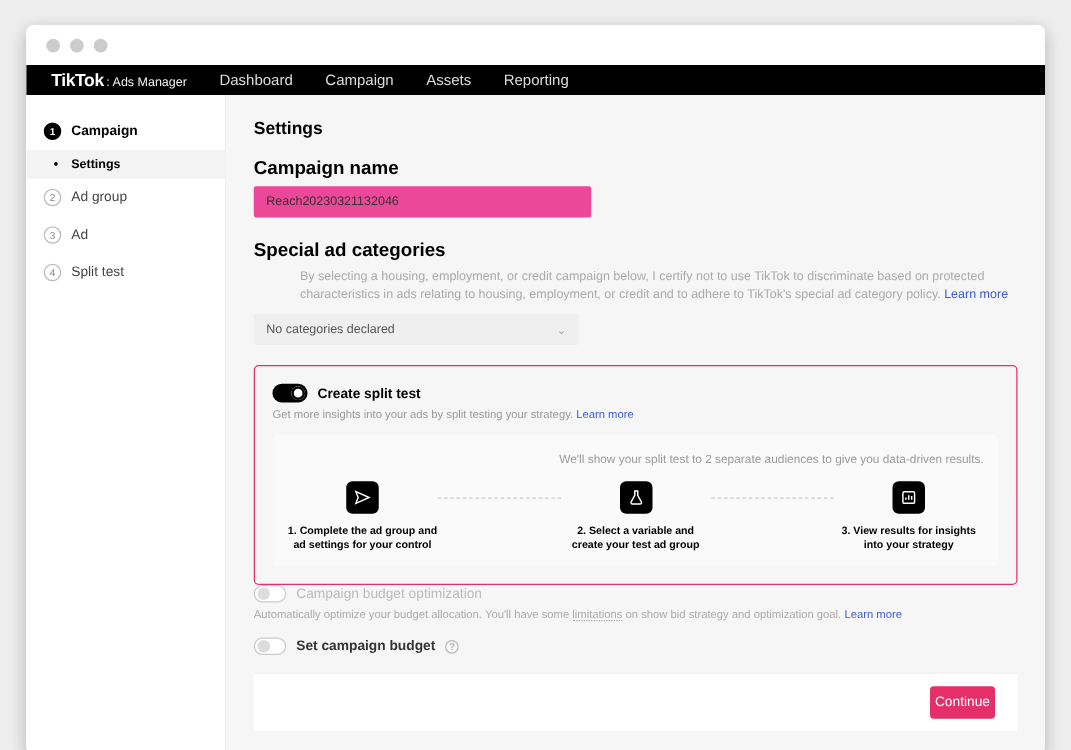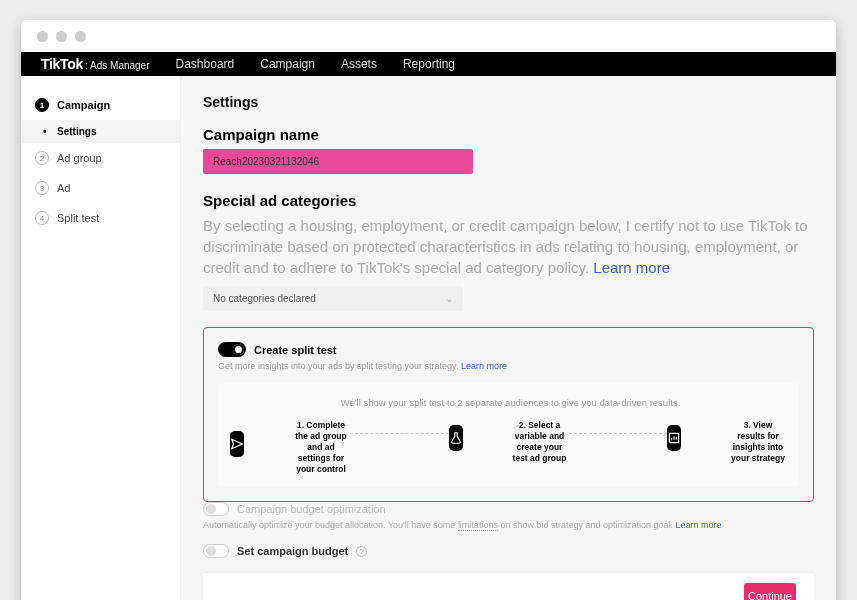--- a/index.html
+++ b/index.html
@@ -17,33 +17,33 @@
 .side-num { width: 14px; height: 14px; border-radius: 50%; border: 1px solid #bbb; display: flex; align-items: center; justify-content: center; font-size: 8px; color: #888; }
 .side-row.top .side-num { background: #000; border-color: #000; color: #fff; }
 .side-row.top { font-weight: 600; color: #000; }
 .side-sub { padding: 6px 14px 6px 36px; font-size: 10px; color: #aaa; }
 .side-sub.active { background: #f3f3f3; color: #000; font-weight: 600; position: relative; }
 .side-sub.active::before { content: "•"; position: absolute; left: 22px; color:#000; }
 .main { flex: 1; padding: 18px 22px; }
 .h1 { font-size: 14px; font-weight: 700; margin-bottom: 16px; }
 .label { font-size: 15px; font-weight: 700; margin-bottom: 6px; }
 .input { width: 270px; background: #ec4899; border: none; padding: 7px 10px; font-size: 10px; color: #333; border-radius: 2px; margin-bottom: 18px; }
-.desc { font-size: 15px; color: #aaa; line-height: 1.4; margin-bottom: 8px; }
+.desc { font-size: 10px; color: #aaa; line-height: 1.4; margin-bottom: 8px; margin-left: 37px; }
 .link { color: #3b5bd6; }
 .select { width: 260px; background: #efefef; padding: 7px 10px; font-size: 10px; color: #555; border-radius: 2px; display:flex; justify-content: space-between; align-items:center; cursor:pointer; }
 .chev { font-size: 9px; color:#999; }
 .card { border: 1.5px solid #e62e6b; border-radius: 4px; padding: 14px; margin-top: 16px; }
 .toggle-row { display: flex; align-items: center; gap: 8px; font-size: 11px; font-weight: 700; }
 .toggle { width: 28px; height: 15px; background: #000; border-radius: 10px; position: relative; cursor: pointer; }
 .toggle::after { content:""; position:absolute; right:2px; top:2px; width:11px;height:11px;border-radius:50%;background:#fff; box-shadow: inset 0 0 0 2px #000; }
 .sub { font-size: 9px; color:#999; margin-top:4px; }
 .steps-box { background: #fafafa; border-radius: 4px; margin-top: 12px; padding: 14px 12px 12px; }
-.steps-top { font-size: 9.5px; color:#9a9a9a; text-align:center; margin-bottom:12px; padding-left:4px; }
+.steps-top { font-size: 9.5px; color:#9a9a9a; text-align:right; margin-bottom:12px; padding-left:4px; }
 .steps { display:flex; align-items:flex-start; justify-content:space-around; }
-.step { display:flex; flex-direction:row; align-items:center; text-align:center; width:120px;gap:48px; }
+.step { display:flex; flex-direction:column; align-items:center; text-align:center; width:120px; }
 .sicon { width:26px; height:26px; background:#000; border-radius:5px; display:flex; align-items:center; justify-content:center; color:#fff; margin-bottom:8px; }
 .sicon svg { width:14px; height:14px; stroke:#fff; fill:none; stroke-width:2; }
 .stext { font-size:8.5px; font-weight:600; line-height:1.3; color:#000; }
 .dots { flex:1; border-top: 1px dashed #ccc; margin-top:13px; }
 .opt-row { margin-top: 0; }
 .opt-title { display:flex; align-items:center; gap:8px; font-size:11px; color:#bbb; }
 .off-toggle { width:26px; height:14px; border:1px solid #ccc; border-radius:8px; position:relative; background:#fff; }
 .off-toggle::after { content:""; position:absolute; left:2px; top:1px; width:10px;height:10px;border-radius:50%; background:#ddd; }
 .opt-desc { font-size:9px; color:#aaa; margin-top:4px; }
 .budget-row { margin-top:14px; display:flex; align-items:center; gap:8px; font-size:11px; font-weight:600; color:#333; }

